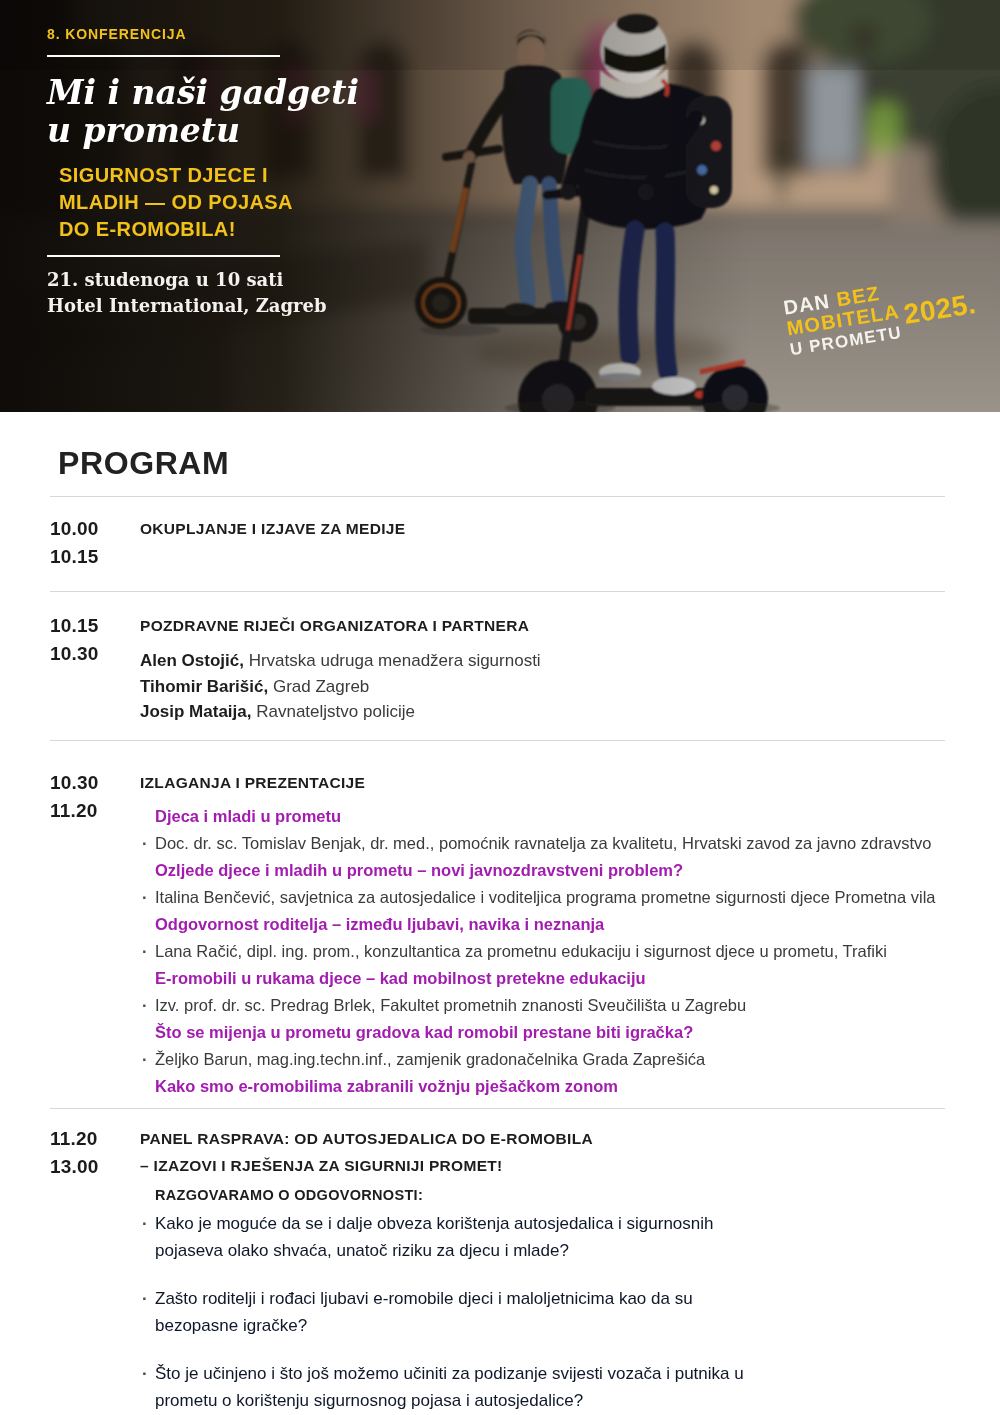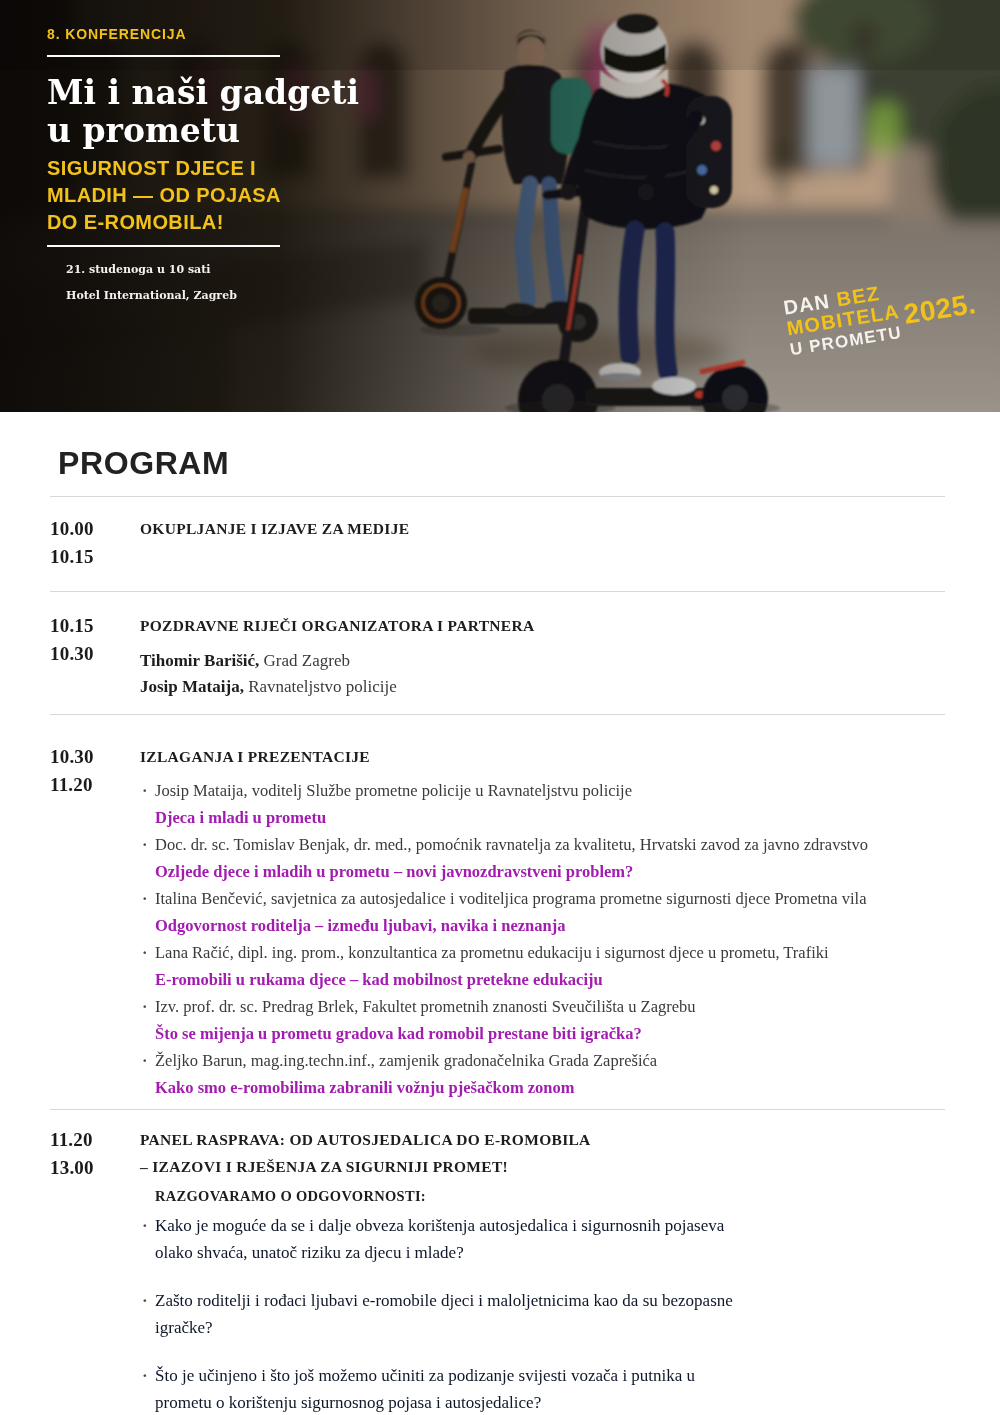--- a/index.html
+++ b/index.html
@@ -9,40 +9,40 @@
     font-family:"Liberation Sans", sans-serif; color:#1d1d1d;
   }
 
   
   .hero { position:relative; width:1000px; height:412px; background:#57504a; overflow:hidden; }
   .hero svg.scene { position:absolute; inset:0; display:block; }
 
   .hero-text { position:absolute; left:47px; top:26px; z-index:3; }
   .kicker { font-size:14px; font-weight:700; letter-spacing:.9px; }
   .hr-white { width:233px; height:2px; background:#fdfdfd; margin:13px 0 12px; border:none; }
-  .hero-title { font-family:"DejaVu Serif", serif; font-weight:700; font-size:33px; line-height:38px; color:#ffffff; margin:17px 0 5px; }
-  .hero-sub { font-size:20px; line-height:27px; font-weight:700; letter-spacing:.4px; margin:0; }
+  .hero-title { font-family:"DejaVu Serif", serif; font-weight:700; font-size:33px; line-height:38px; color:#ffffff; margin:17px 0 5px;font-style:italic; }
+  .hero-sub { font-size:20px; line-height:27px; font-weight:700; letter-spacing:.4px; margin:12px; }
   .hr-white.second { margin:9px 0 10px; }
-  .hero-when { font-family:"DejaVu Serif", serif; font-weight:700; font-size:11px; line-height:26px; color:#f4f2ef;margin-left:19px; }
+  .hero-when { font-family:"DejaVu Serif", serif; font-weight:700; font-size:18px; line-height:26px; color:#f4f2ef; }
 
   .badge { position:absolute; left:782px; top:298px; z-index:3; width:210px;
            transform:rotate(-9deg); transform-origin:left top;
            font-weight:700; letter-spacing:1.2px; line-height:21px; white-space:nowrap; }
   .badge .l1 { font-size:20px; }
   .badge .l2 { font-size:20px; }
   .badge .l3 { font-size:17px; color:#f5f2ee; }
   .badge .white { color:#f5f2ee; }
   .badge .year { position:absolute; left:118px; top:25px; font-size:28px; letter-spacing:.5px; }
 
   
   .main { padding:25px 55px 0 50px; }
   .page-title { margin:8px; font-size:32px; font-weight:700; letter-spacing:.6px; color:#222; }
   .top-rule { border:none; border-top:1px solid #d8d8d8; margin:14px 0 0; }
 
-  .row { display:flex; border-bottom:1px solid #d8d8d8;font-family:Liberation Serif, serif; }
+  .row { display:flex; border-bottom:1px solid #d8d8d8; }
   .row.last { border-bottom:none; }
   .row1 { padding:18px 0 20px; }
   .row2 { padding:20px 0 15px; }
   .row3 { padding:28px 0 8px; }
   .row4 { padding:16px 0 40px; }
 
   .times { flex:0 0 90px; }
   .time { font-size:19px; font-weight:700; line-height:28px; letter-spacing:.2px; color:#1b1b1b; }
   .content { flex:1; min-width:0; }
   .heading { margin:0; font-size:15.5px; font-weight:700; line-height:27px; letter-spacing:.3px; color:#1d1d1d; }
@@ -247,36 +247,36 @@
     </section>
 
     <section class="row row2">
       <div class="times">
         <div class="time">10.15</div>
         <div class="time">10.30</div>
       </div>
       <div class="content">
         <h3 class="heading">POZDRAVNE RIJEČI ORGANIZATORA I PARTNERA</h3>
         <div class="speakers">
+          <p class="speaker"><b>Alen Ostojić,</b> <span>Hrvatska udruga menadžera sigurnosti</span></p>
           <p class="speaker"><b>Tihomir Barišić,</b> <span>Grad Zagreb</span></p>
           <p class="speaker"><b>Josip Mataija,</b> <span>Ravnateljstvo policije</span></p>
         </div>
       </div>
     </section>
 
     <section class="row row3">
       <div class="times">
         <div class="time">10.30</div>
         <div class="time">11.20</div>
       </div>
       <div class="content">
         <h3 class="heading">IZLAGANJA I PREZENTACIJE</h3>
         <div class="agenda">
           <div class="agenda-item">
-            <p class="speaker-line bulleted">Josip Mataija, voditelj Službe prometne policije u Ravnateljstvu policije</p>
             <p class="topic">Djeca i mladi u prometu</p>
           </div>
           <div class="agenda-item">
             <p class="speaker-line bulleted">Doc. dr. sc. Tomislav Benjak, dr. med., pomoćnik ravnatelja za kvalitetu, Hrvatski zavod za javno zdravstvo</p>
             <p class="topic">Ozljede djece i mladih u prometu – novi javnozdravstveni problem?</p>
           </div>
           <div class="agenda-item">
             <p class="speaker-line bulleted">Italina Benčević, savjetnica za autosjedalice i voditeljica programa prometne sigurnosti djece Prometna vila</p>
             <p class="topic">Odgovornost roditelja – između ljubavi, navika i neznanja</p>
           </div>

